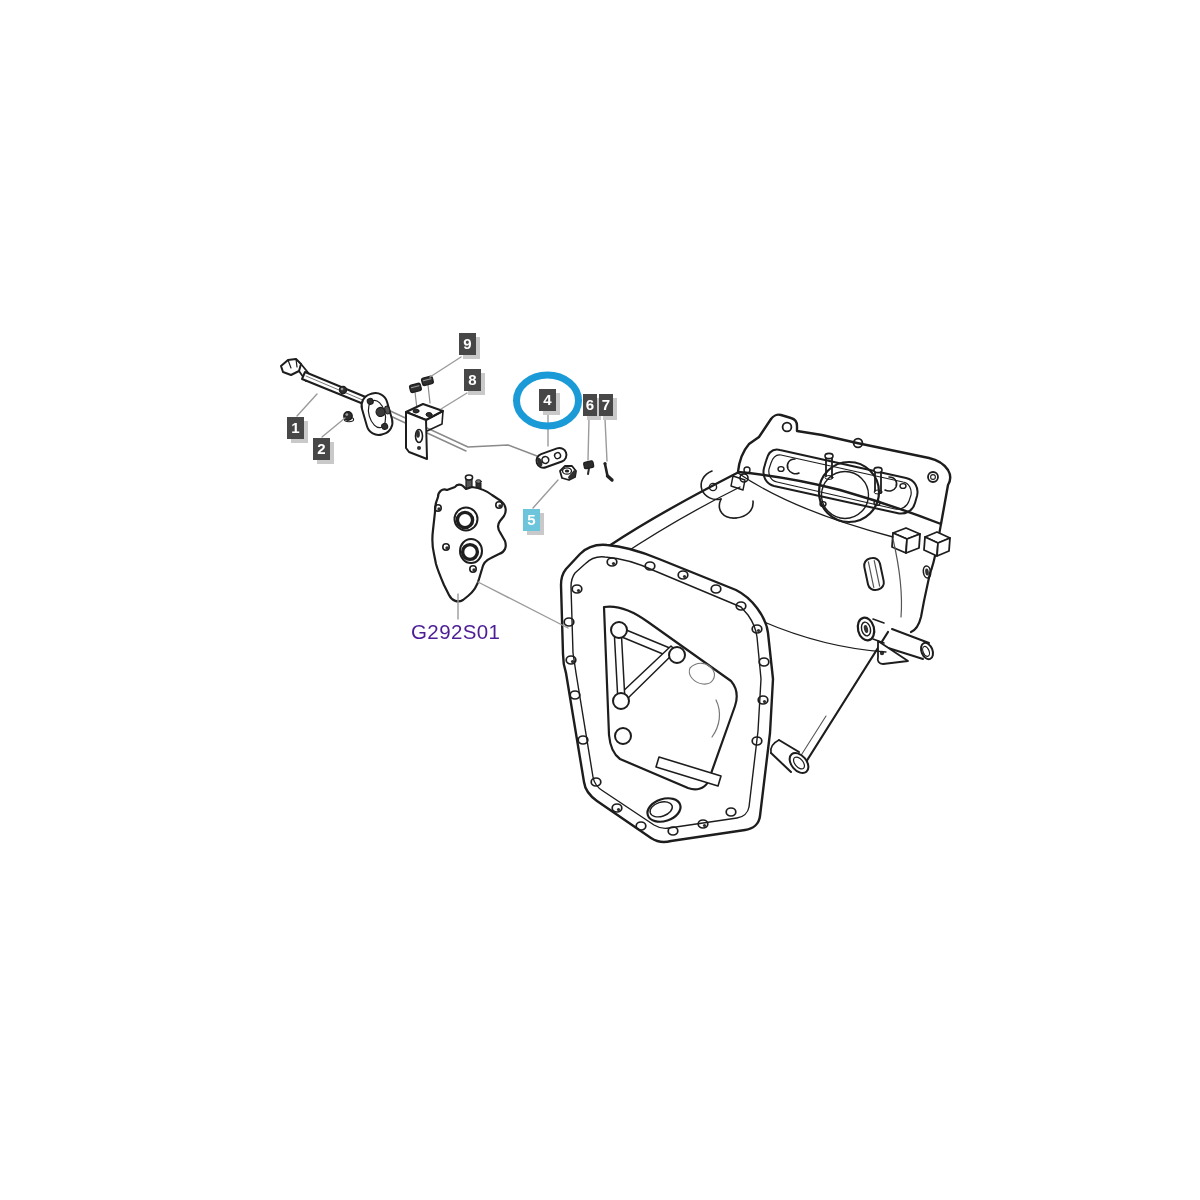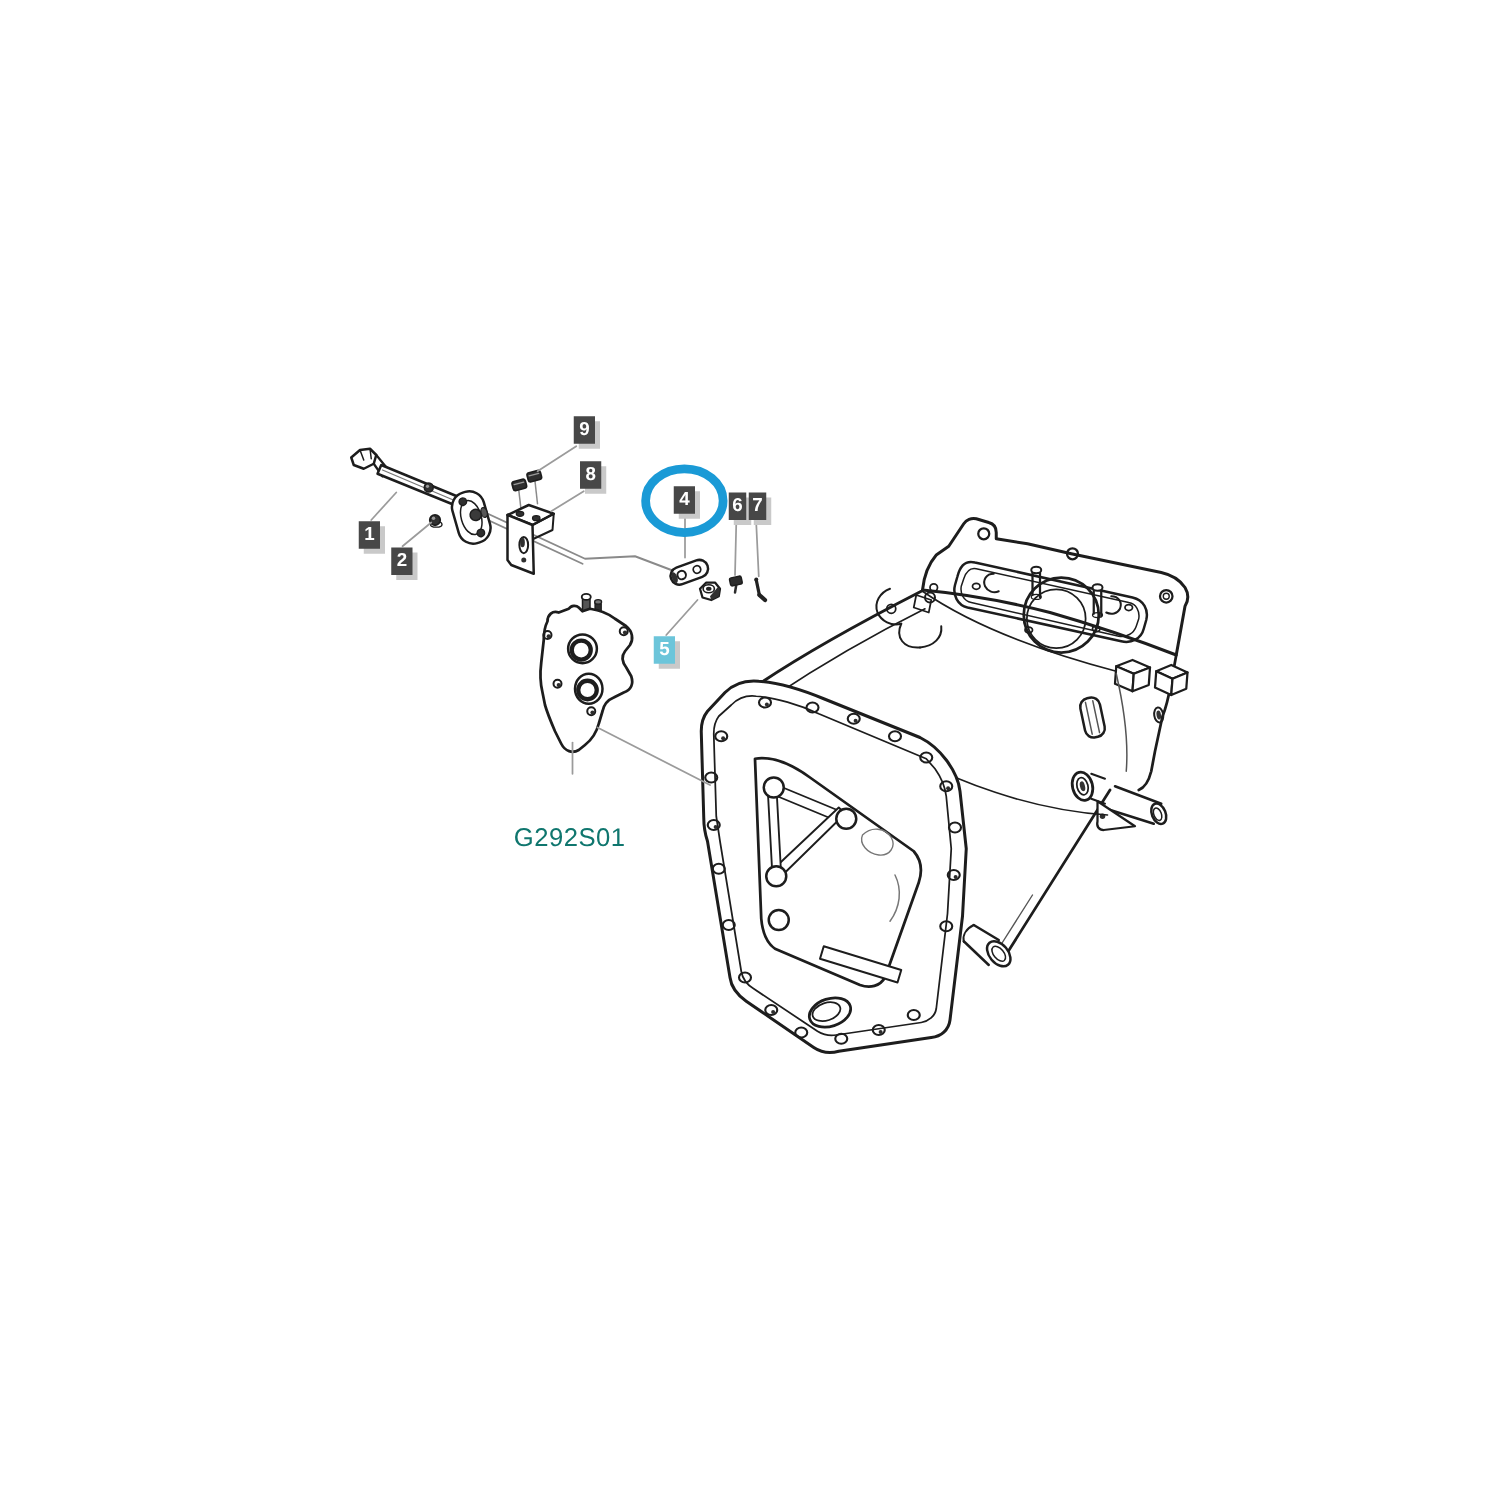--- a/index.html
+++ b/index.html
@@ -5,21 +5,21 @@
   html,body{margin:0;padding:0;background:#fff;}
   #canvas{position:relative;width:1200px;height:1200px;background:var(--page-bg,#fff);
           font-family:"Liberation Sans",sans-serif;overflow:hidden;}
   #art{position:absolute;left:0;top:0;}
   .plabel{position:absolute;width:17px;height:22px;background:var(--label-bg,#474747);
           color:var(--label-text,#fff);font:bold 15px/22px "Liberation Sans",sans-serif;
           text-align:center;box-shadow:4px 4px 0 var(--label-shadow,#c9c9c9);cursor:pointer;}
   .plabel.narrow{width:14px;}
   .plabel.hl{background:var(--label-highlight-bg,#6cc5da);}
   .refcode{position:absolute;left:411px;top:620px;font:20.5px "Liberation Sans",sans-serif;
-           letter-spacing:.4px;color:#0f766e;margin-top:39px;}
+           letter-spacing:.4px;color:#4c1d95;}
 </style>
 </head>
 <body>
 
 <div id="canvas">
 
 <svg id="art" width="1200" height="1200" viewBox="0 0 1200 1200">
   <g stroke="#1d1d1d" stroke-width="2" fill="none" stroke-linecap="round" stroke-linejoin="round">
 
     <g stroke="#8a8a8a" stroke-width="1.5">

